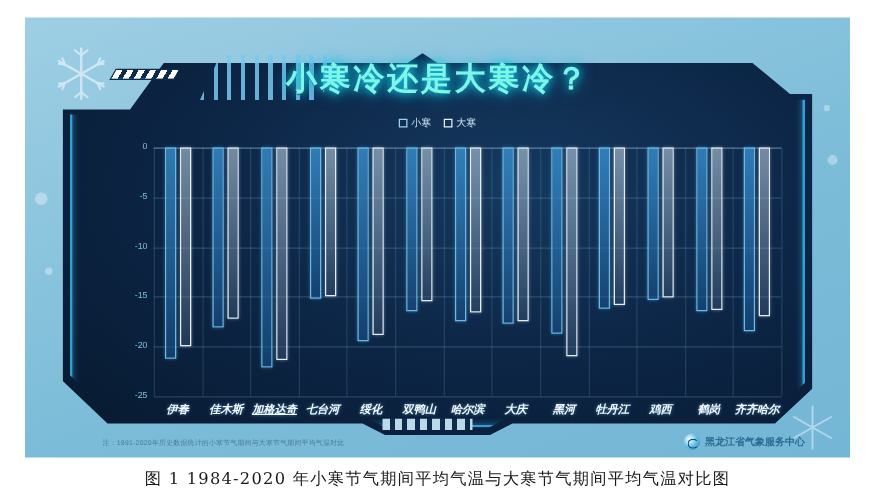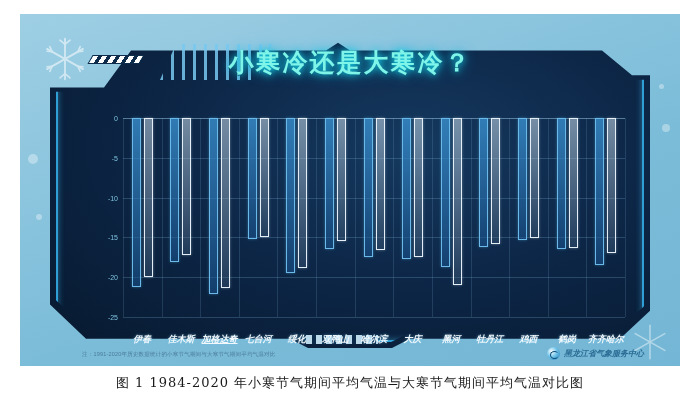--- a/index.html
+++ b/index.html
@@ -152,42 +152,42 @@
     box-shadow: 0 0 3px rgba(90,190,240,.45);
   }
   .bar.dahan {
     background: linear-gradient(180deg, rgba(200,220,235,.55) 0%, rgba(70,100,130,.35) 100%);
     border: 1px solid #e3eef6;
     box-shadow: 0 0 3px rgba(225,240,250,.4);
   }
 
   .xlabel {
     position: absolute;
-    top: 215px;
+    top: 203px;
     font-family: "DejaVu Sans", "Liberation Sans", sans-serif;
     font-size: 9px; font-weight: bold; font-style: italic;
     color: #f2f8fc;
     white-space: nowrap;
     transform: translateX(-50%);
     text-shadow: 0 0 3px rgba(120,200,240,.6);
   }
 
   
   #footnote {
     position: absolute;
     left: 62px; bottom: 8px;
     font-size: 5.5px; color: #4a7b9c; white-space: nowrap;
     letter-spacing: .2px;
   }
   #brand {
     position: absolute;
     right: 36px; bottom: 6px;
     display: flex; align-items: center; gap: 4px;
   }
-  #brand-text { font-size: 8px; color: #2b6d95; font-weight: bold; white-space: nowrap; font-style: italic; }
+  #brand-text { font-size: 8px; color: #2b6d95; font-weight: bold; white-space: nowrap; }
   #brand-mark {
     width: 13px; height: 13px; border-radius: 50%;
     background: radial-gradient(circle at 35% 35%, #ffffff 0%, #6fc3e8 45%, #1a77b5 100%);
     position: relative;
   }
   #brand-mark::after {
     content: ""; position: absolute; left: 3px; top: 3.5px;
     width: 7px; height: 6px; border: 1.6px solid #0f4e79;
     border-right-color: transparent; border-radius: 50%;
   }
@@ -244,20 +244,30 @@
 
   <div id="panel"></div>
   <div id="panel-inner"></div>
 
   <div id="hatch"></div>
   <div id="dashbar"></div>
   <div id="dashbar-bottom"></div>
 
   <div id="title">小寒冷还是大寒冷？</div>
 
+  <div id="legend">
+    <div class="legend-item">
+      <span class="legend-swatch sw-a"></span>
+      <span>小寒</span>
+    </div>
+    <div class="legend-item">
+      <span class="legend-swatch sw-b"></span>
+      <span>大寒</span>
+    </div>
+  </div>
 
   <div id="plot">
       <div class="gridline zero" style="top: 0px;"></div>
       <div class="ytick" style="top: 0px;">0</div>
       <div class="gridline" style="top: 39.8px;"></div>
       <div class="ytick" style="top: 39.8px;">-5</div>
       <div class="gridline" style="top: 79.6px;"></div>
       <div class="ytick" style="top: 79.6px;">-10</div>
       <div class="gridline" style="top: 119.4px;"></div>
       <div class="ytick" style="top: 119.4px;">-15</div>

